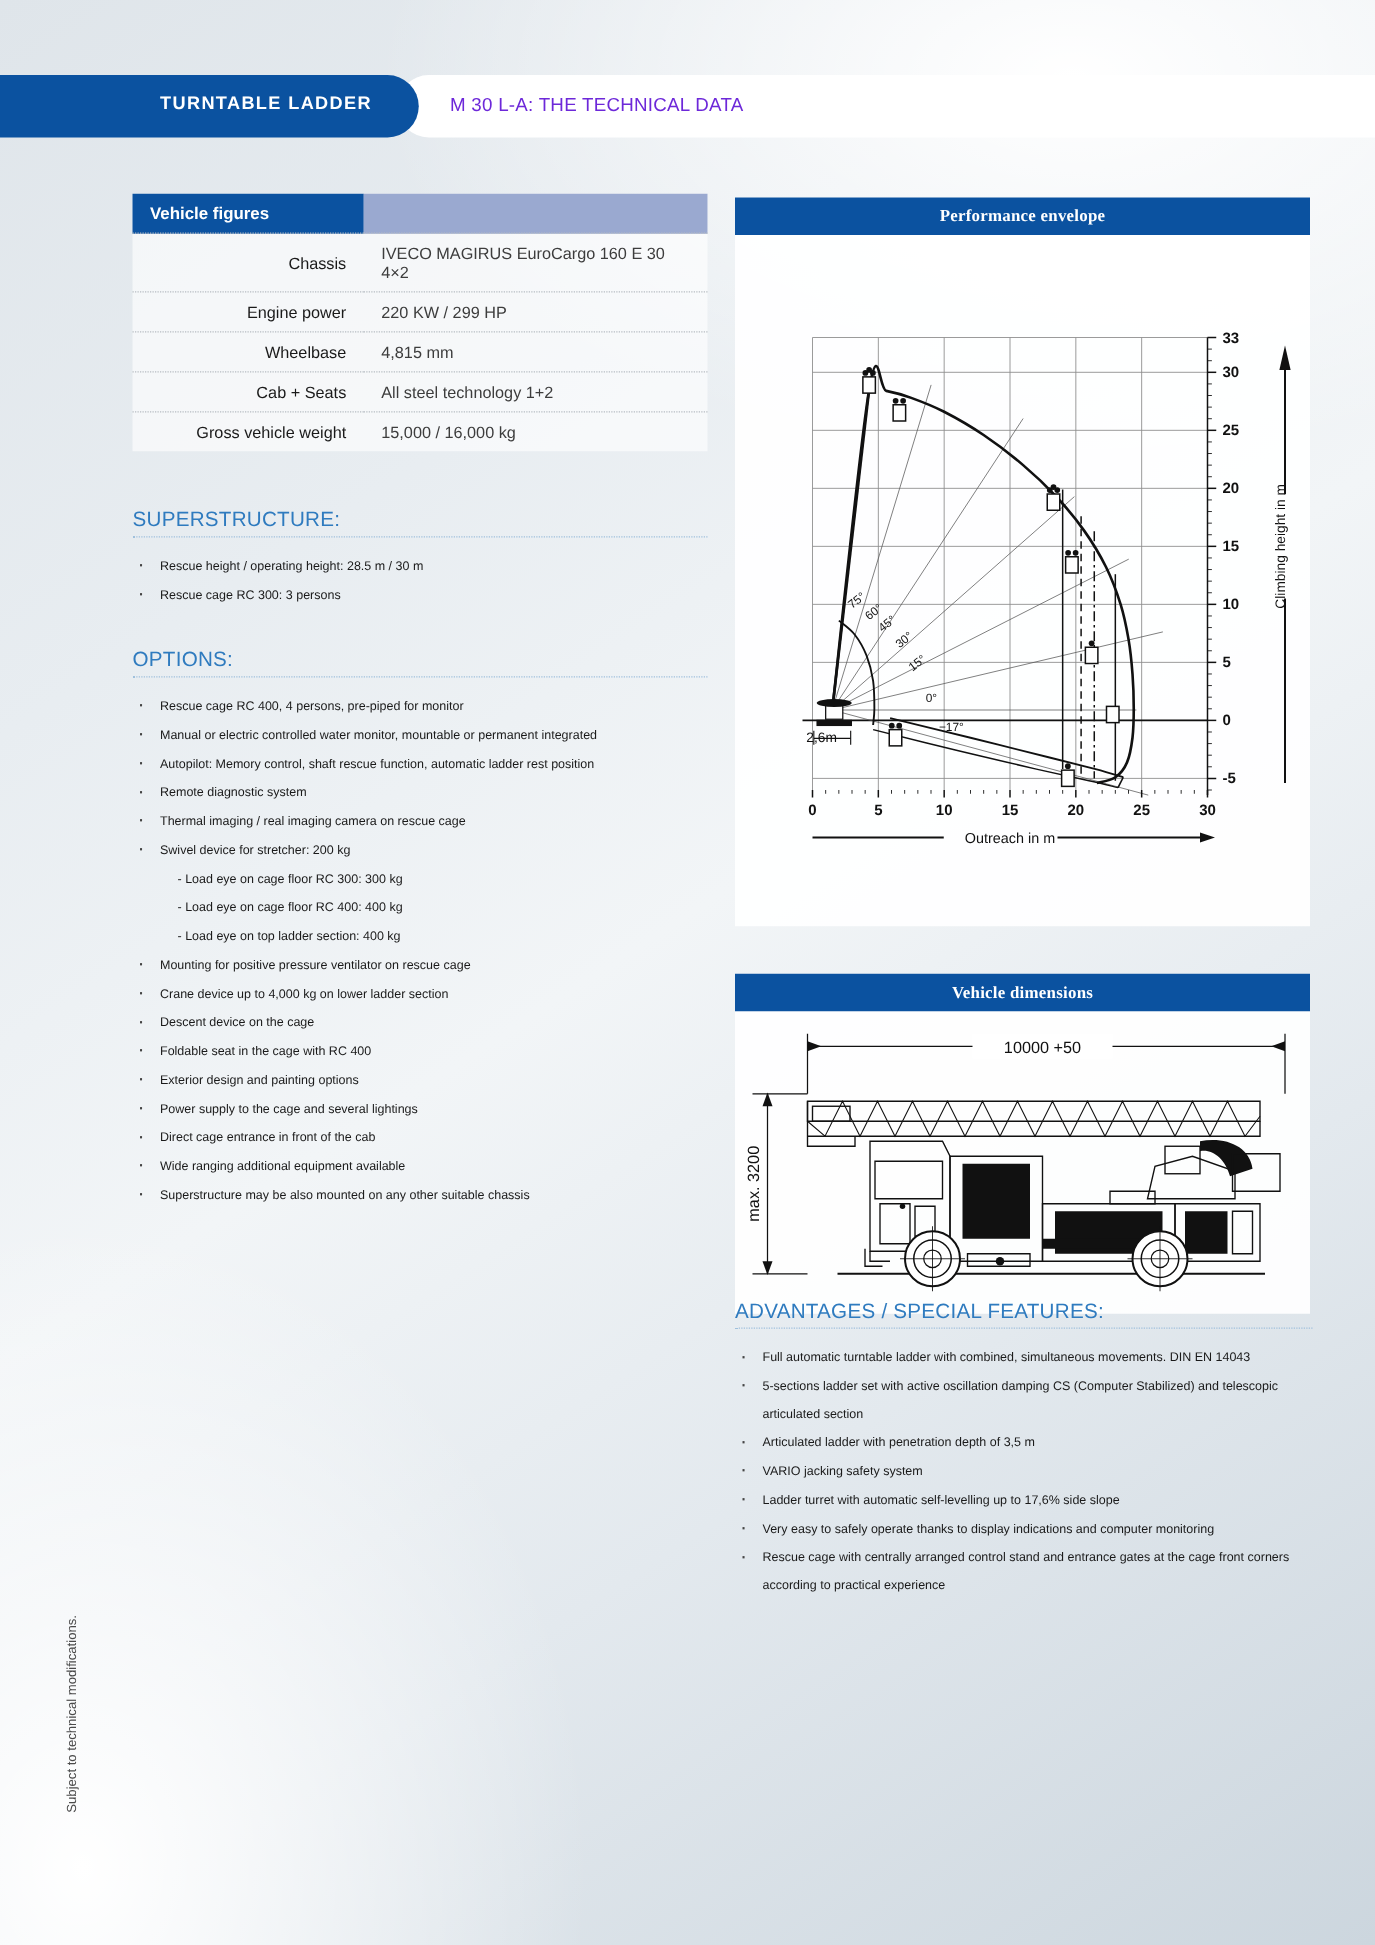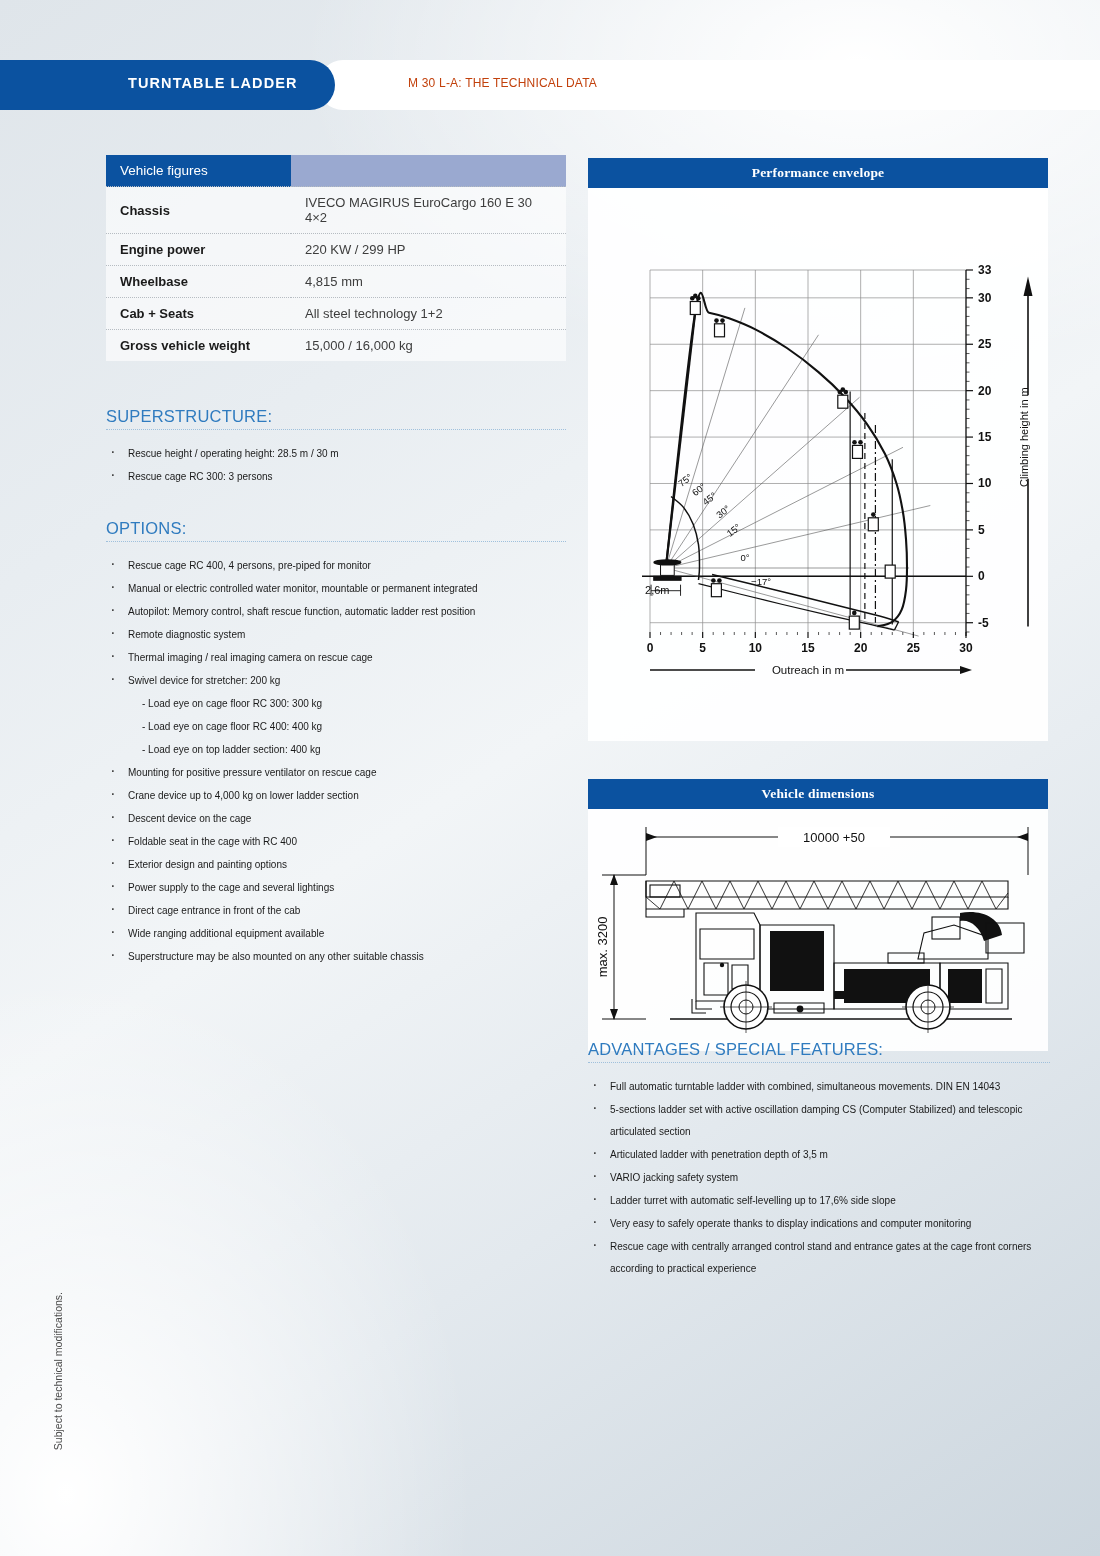--- a/index.html
+++ b/index.html
@@ -27,37 +27,37 @@
     position: absolute; left: -20px; top: 0; width: 355px; height: 50px;
     background: #0b52a0;
     border-top-right-radius: 26px; border-bottom-right-radius: 26px;
   }
   .header-tab-label {
     position: absolute; left: 128px; top: 15px;
     color: #ffffff; font-size: 14.5px; font-weight: bold; letter-spacing: 1.1px;
   }
   .header-subtitle {
     position: absolute; left: 360px; top: 16px;
-    color: #c2410c; font-size: 12px; letter-spacing: 0.2px; margin-left: 48px;
+    color: #6d28d9; font-size: 15px; letter-spacing: 0.2px;
   }
 
   
   .left-col { position: absolute; left: 106px; top: 155px; width: 460px; }
 
   .figtable { width: 100%; border-collapse: collapse; background: rgba(255,255,255,0.62); }
   .figtable .hdr-label {
-    background: #0b52a0; color: #fff; font-weight: normal; font-size: 13.5px;
+    background: #0b52a0; color: #fff; font-weight: bold; font-size: 13.5px;
     padding: 8px 14px; width: 185px;
   }
   .figtable .hdr-blank { background: #9aa9d0; }
   .figtable td {
     padding: 8px 14px; font-size: 13px; vertical-align: middle;
     border-bottom: 1px dotted #b6bcc2;
   }
-  .figtable .k { font-weight: bold; color: #1a1a1a; width: 185px; }
+  .figtable .k { font-weight: normal; color: #1a1a1a; width: 185px; text-align: right; }
   .figtable .v { color: #3d3d3d; }
   .figtable tr:last-child td { border-bottom: none; }
 
   .section-title {
     color: #2f7bbf; font-size: 16.5px; letter-spacing: 0.2px;
     padding-bottom: 3px;
   }
   .section-rule {
     border-bottom: 1.5px dotted #9fc0dc; height: 1px; margin-bottom: 13px;
   }

